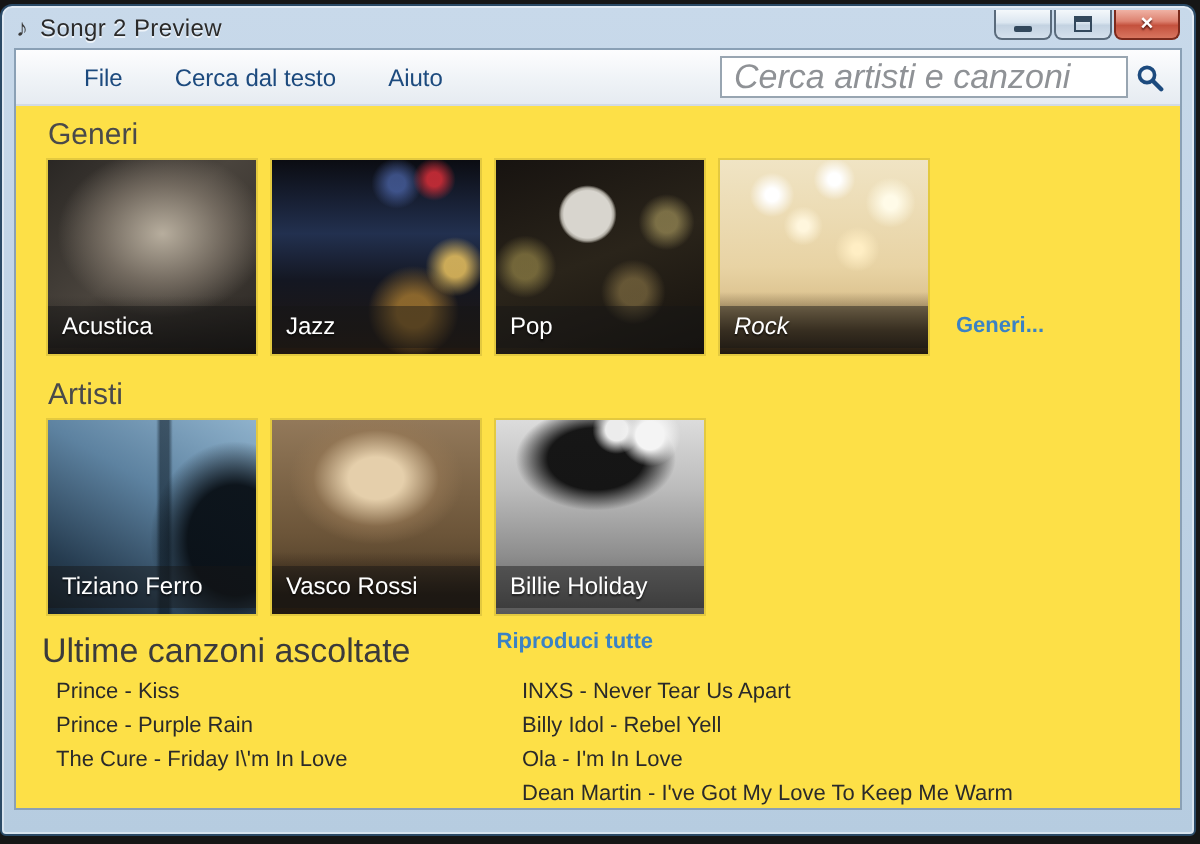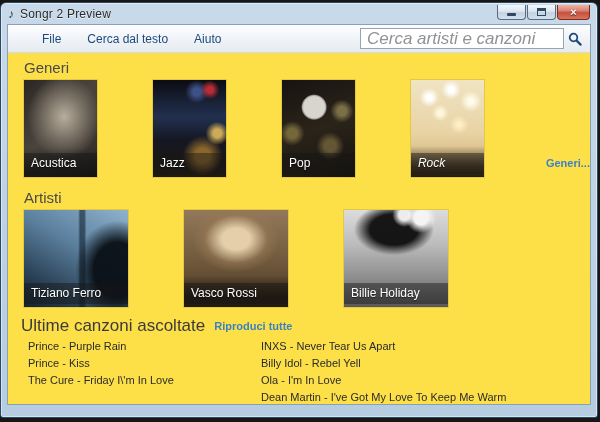--- a/index.html
+++ b/index.html
@@ -38,29 +38,29 @@
   .menu-item{font-size:12px;color:#1c4a7e;margin-right:18px;padding:3px 4px;cursor:default;}
   .searchwrap{position:absolute;right:4px;top:3px;display:flex;align-items:center;}
   .search-input{width:204px;height:21px;border:1px solid #98a5b1;background:#fff;
     font-family:"Liberation Sans",sans-serif;font-size:17px;padding:0 6px;outline:none;color:#333;}
   .search-input::placeholder{font-style:italic;color:#8f9296;}
   .search-btn{width:22px;height:21px;display:flex;align-items:center;justify-content:center;background:transparent;border:none;padding:0;}
 
   
   .content{flex:1;overflow:hidden;background:#fde047;}
   .section-head{font-size:15px;color:#4a4a4a;margin:6px 0 4px 16px;line-height:17px;font-weight:normal;}
-  .tile-row{display:flex;margin-left:16px;align-items:flex-end;gap:48px;}
+  .tile-row{display:flex;margin-left:16px;align-items:flex-end;}
   .tile{width:104px;height:97px;margin-right:8px;position:relative;overflow:hidden;
     box-shadow:0 0 0 1px rgba(0,0,0,0.10);}
   .tile-label{position:absolute;left:0;right:0;bottom:3px;height:21px;line-height:21px;
     background:rgba(22,22,22,0.45);color:#fff;font-size:12px;padding-left:7px;
     text-shadow:0 1px 1px rgba(0,0,0,0.6);white-space:nowrap;}
   .more-link{font-size:11px;font-weight:600;color:#3b82c4;margin:0 0 8px 6px;text-decoration:none;cursor:pointer;}
 
-  .recent-row{display:flex;align-items:center;margin:8px 0 2px 13px;}
+  .recent-row{display:flex;align-items:flex-start;margin:8px 0 2px 13px;gap:34px;}
   .recent-title{font-size:17px;color:#3b3b3b;line-height:21px;font-weight:normal;}
   .playall-link{font-size:11px;font-weight:600;color:#3b82c4;margin-left:9px;text-decoration:none;cursor:pointer;}
   .songs{display:flex;margin-left:20px;}
   .song-col{display:flex;flex-direction:column;}
   .song-col.left{width:233px;}
   .song{font-size:11px;color:#2a2a2a;line-height:17px;white-space:nowrap;cursor:default;}
 
   
   .tile-acustica{background:
     linear-gradient(0deg,rgba(15,13,11,0.8) 0%,rgba(15,13,11,0) 30%),
@@ -170,22 +170,22 @@
           <span class="tile-label">Billie Holiday</span>
         </div>
       </div>
 
       <div class="recent-row">
         <span class="recent-title">Ultime canzoni ascoltate</span>
         <a class="playall-link">Riproduci tutte</a>
       </div>
       <div class="songs">
         <div class="song-col left">
+          <span class="song">Prince - Kiss</span>
           <span class="song">Prince - Purple Rain</span>
-          <span class="song">Prince - Kiss</span>
           <span class="song">The Cure - Friday I\'m In Love</span>
         </div>
         <div class="song-col">
           <span class="song">INXS - Never Tear Us Apart</span>
           <span class="song">Billy Idol - Rebel Yell</span>
           <span class="song">Ola - I'm In Love</span>
           <span class="song">Dean Martin - I've Got My Love To Keep Me Warm</span>
         </div>
       </div>
 

